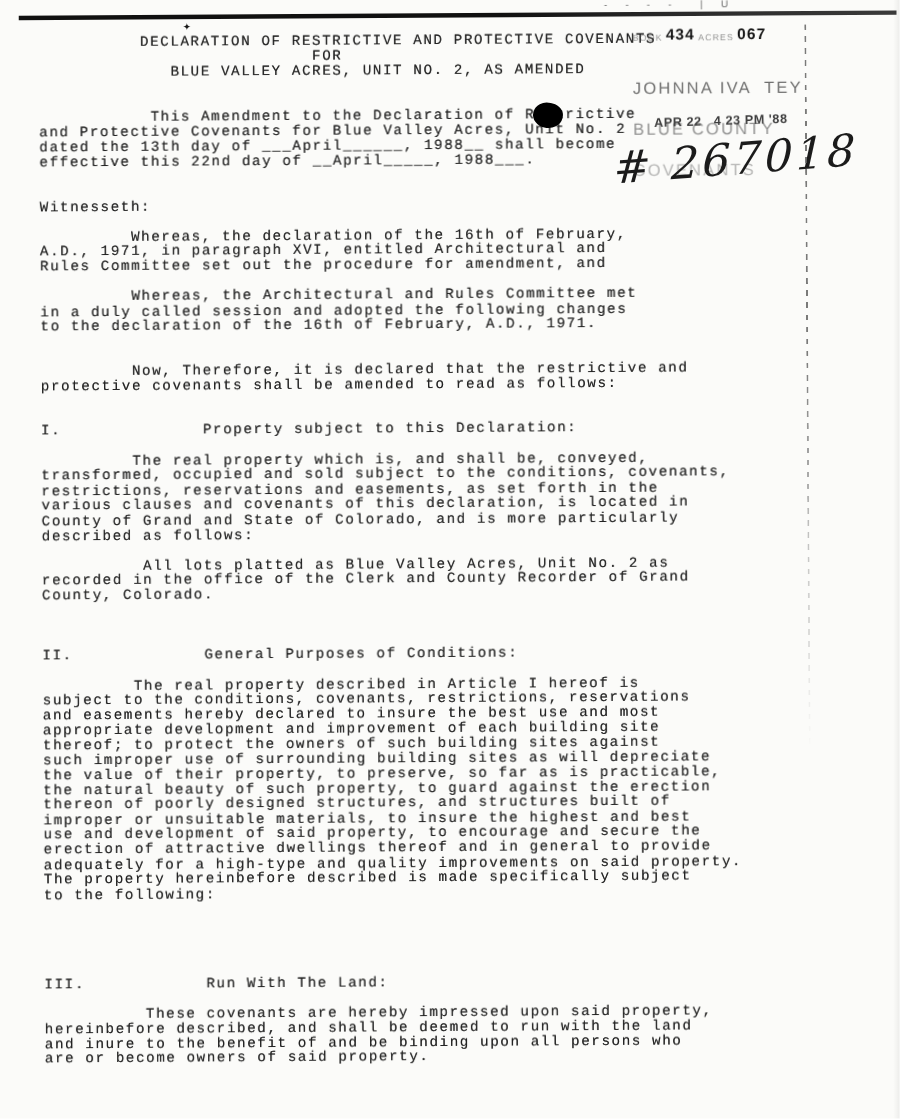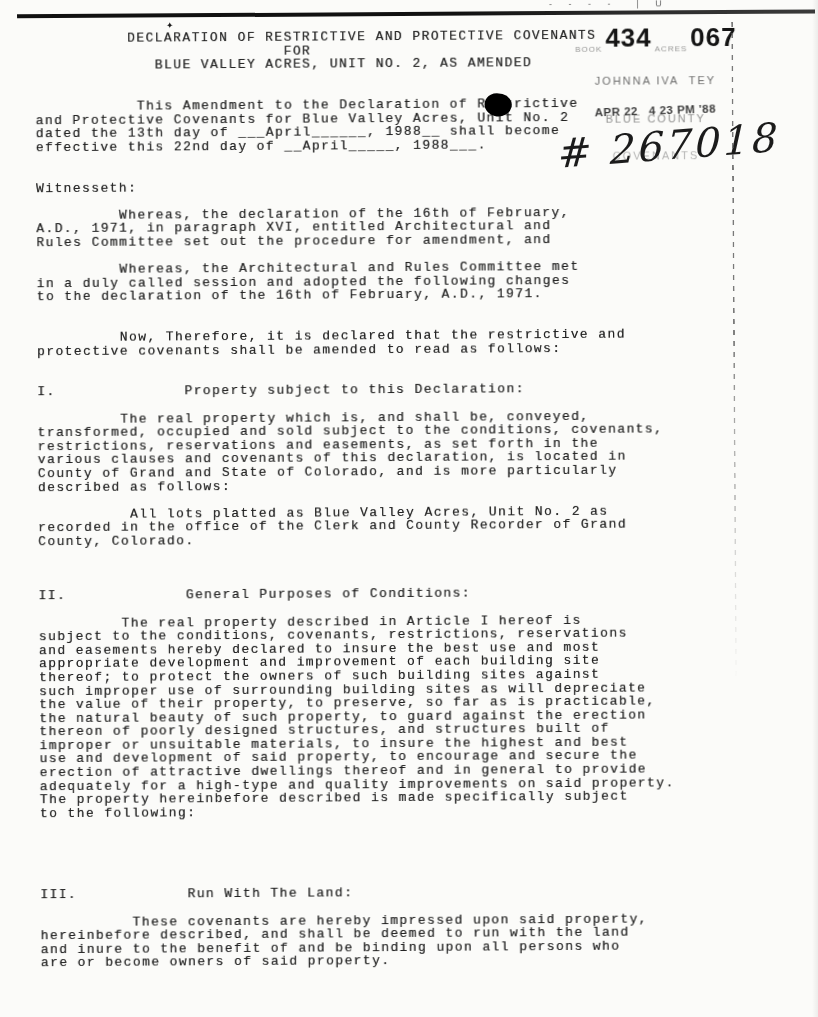--- a/index.html
+++ b/index.html
@@ -45,24 +45,24 @@
     position:absolute;left:487px;top:94px;width:27px;height:23px;
     background:#000;border-radius:52% 46% 55% 50%;
     transform:rotate(14deg);
   }
   .stamp-bookpage{
     position:absolute;left:578px;top:24px;
     display:flex;align-items:flex-end;gap:3px;
     color:#141414;filter:blur(0.35px);white-space:nowrap;
   }
   .stamp-bookpage .small{font-size:8px;letter-spacing:1px;color:#3c3c3c;opacity:.55;}
-  .stamp-bookpage .big{font-size:26px;font-weight:bold;letter-spacing:1px;}
+  .stamp-bookpage .big{font-size:14px;font-weight:bold;letter-spacing:1px;}
   .stamp-recorder{
-    position:absolute;left:578px;top:51px;width:160px;text-align:center;
-    font-size:11px;line-height:12.5px;letter-spacing:2px;color:#4a4a4a;
+    position:absolute;left:578px;top:51px;width:160px;text-align:left;
+    font-size:15px;line-height:12.5px;letter-spacing:2px;color:#4a4a4a;
     filter:blur(0.5px);white-space:pre;
   }
   .stamp-recorder .l1{opacity:.8;}
   .stamp-recorder .l2{opacity:.6;}
   .stamp-recorder .l3{opacity:.4;}
   .stamp-date{
     position:absolute;left:597px;top:106px;
     font-size:11.5px;font-weight:bold;letter-spacing:0.5px;color:#3d3d3d;
     transform:rotate(-1.5deg);filter:blur(0.35px);white-space:pre;
   }

